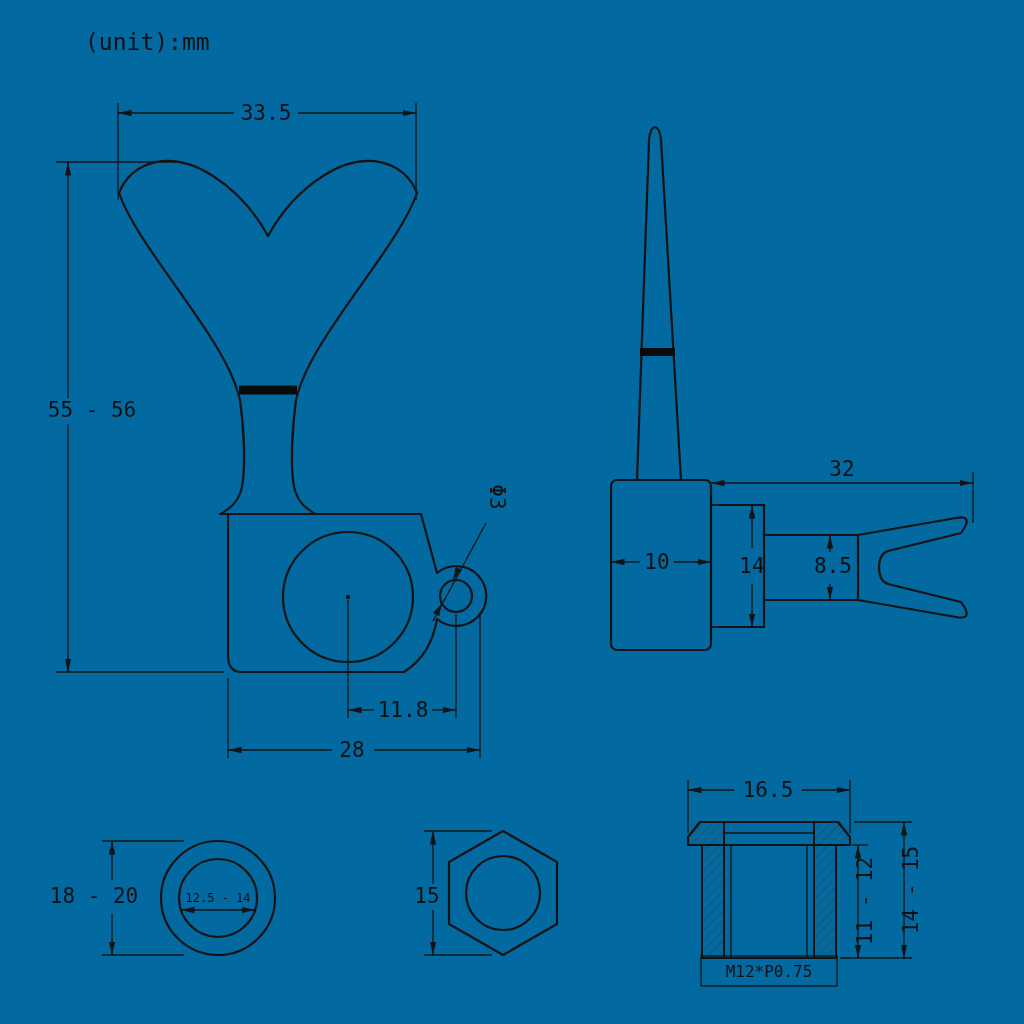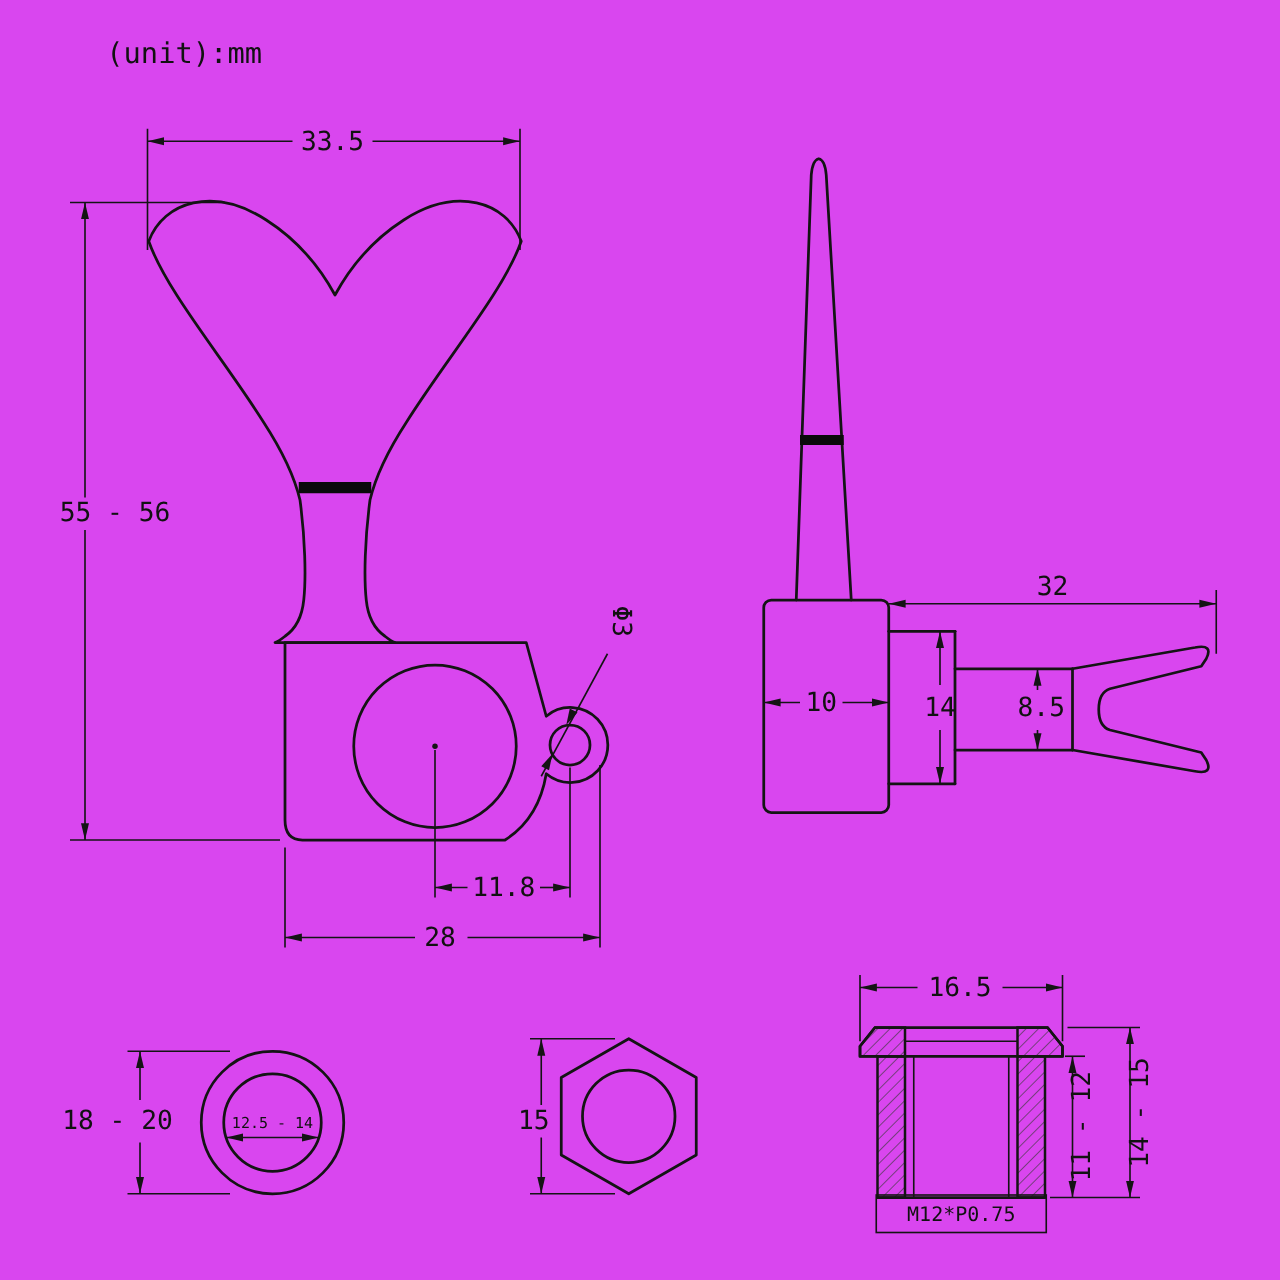--- a/index.html
+++ b/index.html
@@ -1,16 +1,16 @@
 <!DOCTYPE html>
 <html><head>
 <meta charset="utf-8">
 <style>
   html,body{margin:0;padding:0;background:#ffffff;}
-  .canvas{width:1024px;height:1024px;background:#d946ef;position:relative;overflow:hidden;}
+  .canvas{width:1024px;height:1024px;background:#0369a1;position:relative;overflow:hidden;}
   svg{display:block;}
   .outline{fill:none;stroke:#141414;stroke-width:2.2;stroke-linejoin:round;stroke-linecap:round;}
   .thin{fill:none;stroke:#141414;stroke-width:1.3;}
   .dimline{fill:none;stroke:#141414;stroke-width:1.3;}
   .band{stroke:#0a0a0a;}
   .dim-text{font-family:"DejaVu Sans Mono","Liberation Mono",monospace;font-size:21px;fill:#111;}
   .dim-text-sm{font-family:"DejaVu Sans Mono","Liberation Mono",monospace;font-size:12px;fill:#111;}
   .dim-text-md{font-family:"DejaVu Sans Mono","Liberation Mono",monospace;font-size:16px;fill:#111;}
   .unit-text{font-family:"DejaVu Sans Mono","Liberation Mono",monospace;font-size:23px;fill:#111;}
 </style>

